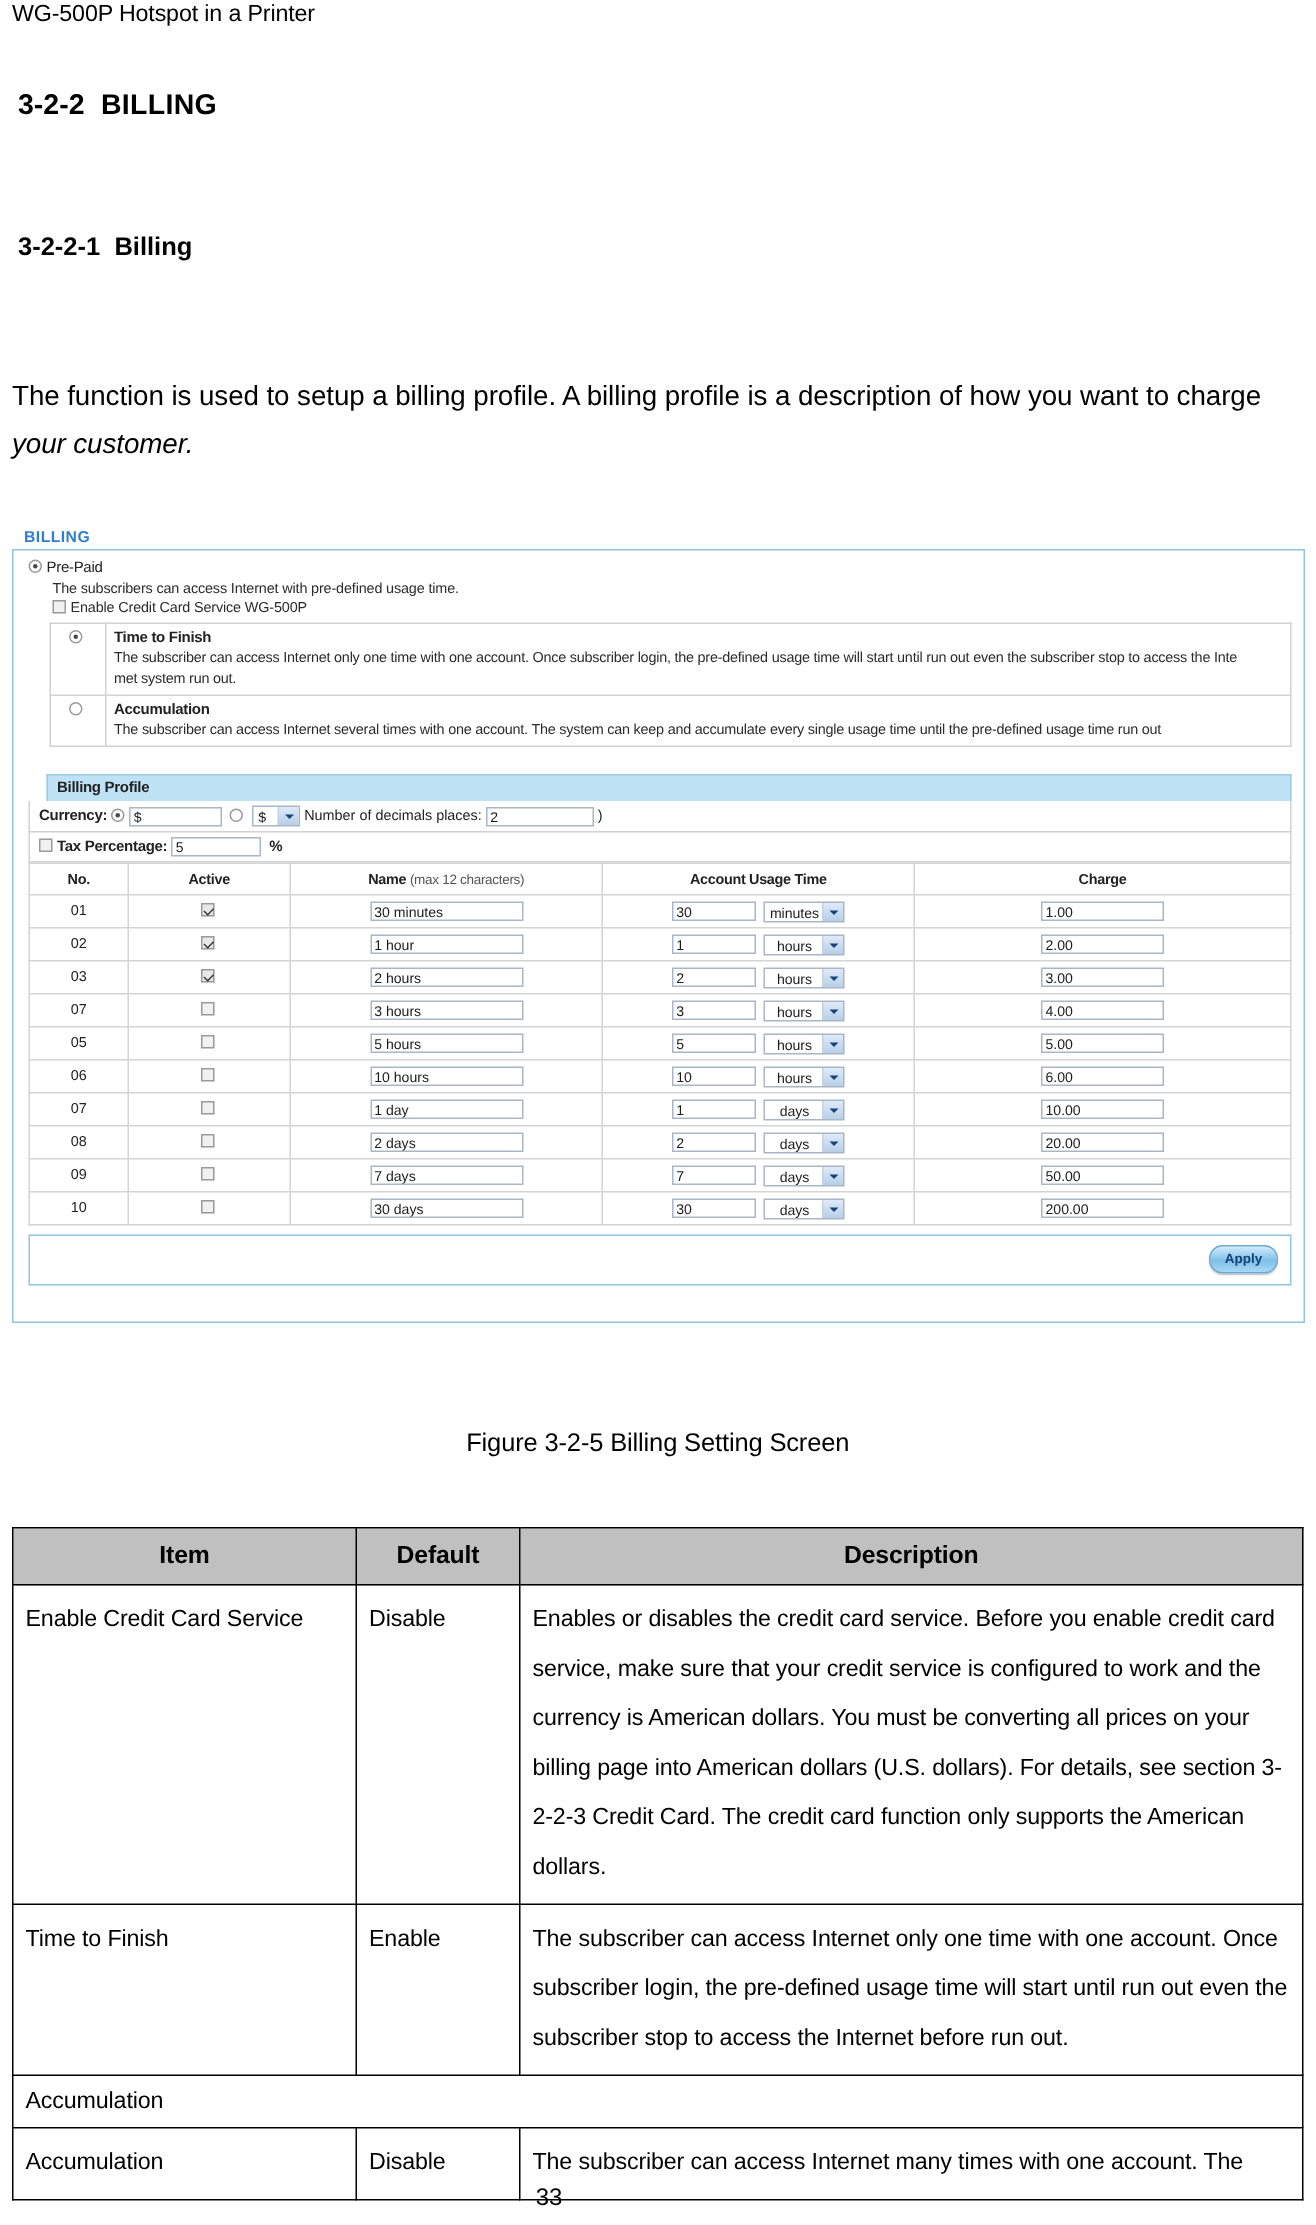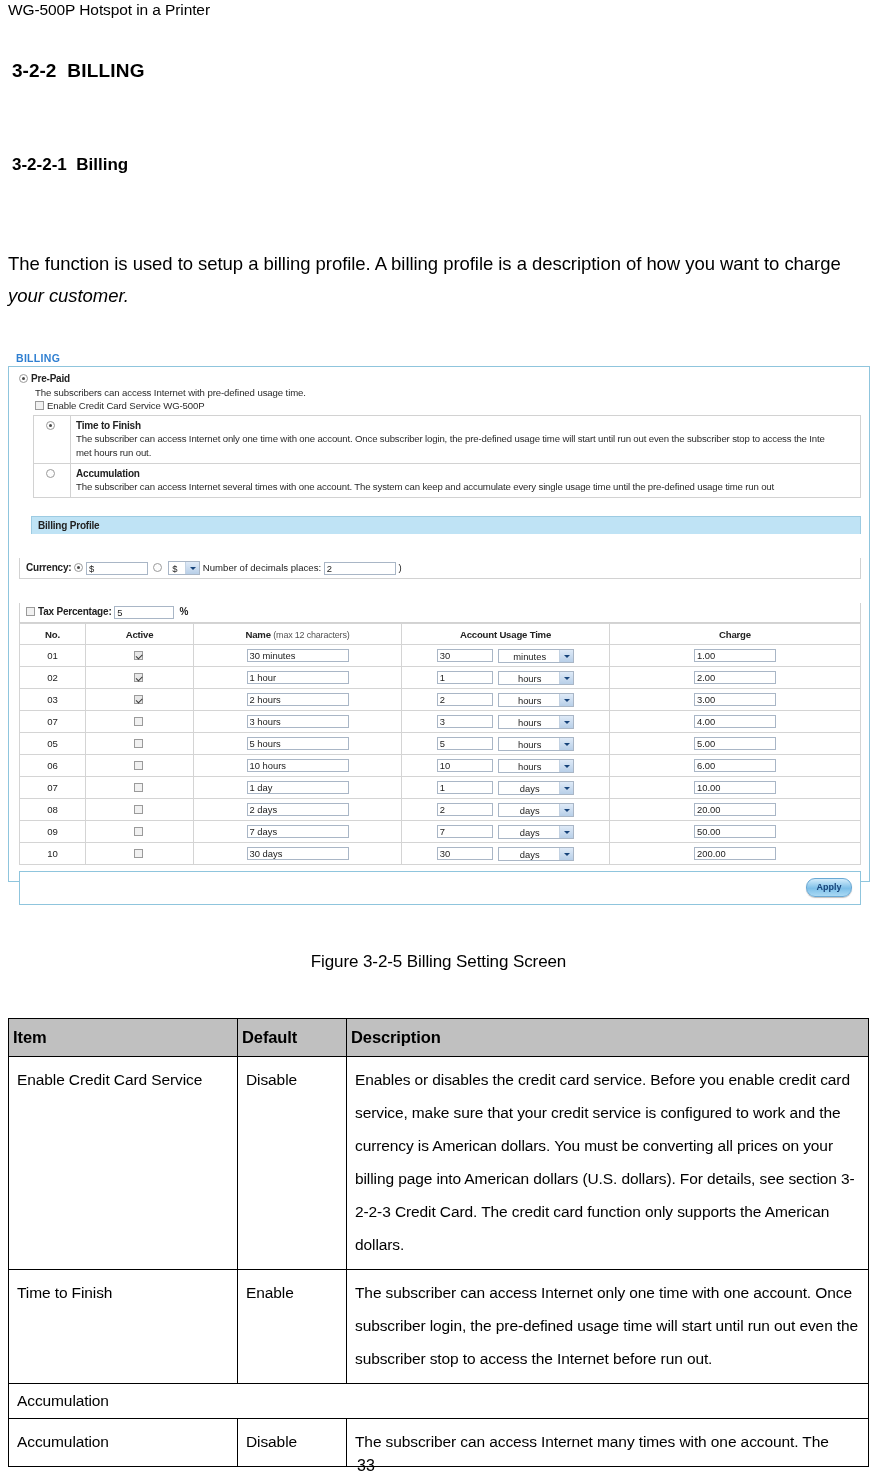--- a/index.html
+++ b/index.html
@@ -124,21 +124,21 @@
   .cbox.on::after {
     content: "";
     position: absolute;
     left: 1px; top: 2px;
     width: 5px; height: 2.5px;
     border-left: 1.4px solid #3a3a3a;
     border-bottom: 1.4px solid #3a3a3a;
     transform: rotate(-45deg);
   }
 
-  .prepaid-label { font-weight: bold; font-size: 10px; letter-spacing: -0.2px; }
+  .prepaid-label { font-weight: normal; font-size: 10px; letter-spacing: -0.2px; }
   .prepaid-desc { margin: 3px 0 2px 16px; font-size: 9.6px; letter-spacing: -0.1px; color: #2b2b2b; }
   .prepaid-cc { margin: 2px 0 4px 16px; font-size: 9.6px; letter-spacing: -0.1px; color: #2b2b2b; }
 
   table.mode-table {
     width: 100%;
     border-collapse: collapse;
     margin: 2px 0 0 14px;
     width: calc(100% - 14px);
   }
   table.mode-table td {
@@ -160,21 +160,20 @@
     padding: 3px 6px;
     letter-spacing: -0.2px;
     margin-left: 12px;
   }
   .profile-row {
     border: 1px solid #d2d2d2;
     border-top: none;
     padding: 3px 6px;
     font-size: 9.6px;
     white-space: nowrap;
-    margin-top: 24px;
   }
   .profile-row b { font-size: 10px; letter-spacing: -0.2px; }
 
   input.ui, .ui-text {
     font-family: "Liberation Sans", sans-serif;
     font-size: 9.4px;
     color: #1b1b1b;
     border: 1px solid #a9b6c6;
     background: #ffffff;
     height: 13px;
@@ -201,21 +200,21 @@
     height: 14px;
     box-sizing: border-box;
     position: relative;
     padding: 0 16px 0 3px;
     font-size: 9.4px;
     line-height: 13px;
     color: #1b1b1b;
     white-space: nowrap;
   }
   .sel.cur { width: 32px; padding-right: 14px; }
-  .sel.unit { width: 76px; }
+  .sel.unit { width: 54px; }
   .sel .arrow {
     position: absolute;
     right: 0px; top: 0px;
     width: 13px; height: 12px;
     background: linear-gradient(#dfeaf7, #b8cfe8);
     border-left: 1px solid #c3d2e2;
   }
   .sel .arrow::after {
     content: "";
     position: absolute;
@@ -307,21 +306,21 @@
   table.desc th,
   table.desc td {
     border: 1px solid #000;
     vertical-align: top;
     padding: 6px 8px 8px 8px;
     line-height: 33px;
     letter-spacing: -0.1px;
   }
   table.desc th {
     background: #c0c0c0;
-    text-align: left;
+    text-align: center;
     font-weight: bold;
     line-height: normal;
     padding: 9px 4px;
     font-size: 16.5px;
   }
   td.col-item { width: 212px; }
   td.col-default { width: 92px; margin-top: 40px; }
   td.col-desc { width: auto; }
   table.desc td.span-row { line-height: normal; padding: 8px 8px; }
 
@@ -366,21 +365,21 @@
 
         <table class="mode-table">
           <tbody>
               <tr>
             <td class="mode-radio">
               <span class="radio on"></span>
             </td>
             <td>
               <div class="mode-name">Time to Finish</div>
               <div class="mode-desc">The subscriber can access Internet only one time with one account. Once subscriber login, the pre-defined usage time will start until run out even the subscriber stop to access the Inte</div>
-              <div class="mode-desc">met hours run out.</div>
+              <div class="mode-desc">met system run out.</div>
             </td>
           </tr>
           <tr>
             <td class="mode-radio">
               <span class="radio"></span>
             </td>
             <td>
               <div class="mode-name">Accumulation</div>
               <div class="mode-desc">The subscriber can access Internet several times with one account. The system can keep and accumulate every single usage time until the pre-defined usage time run out</div>
             </td>

